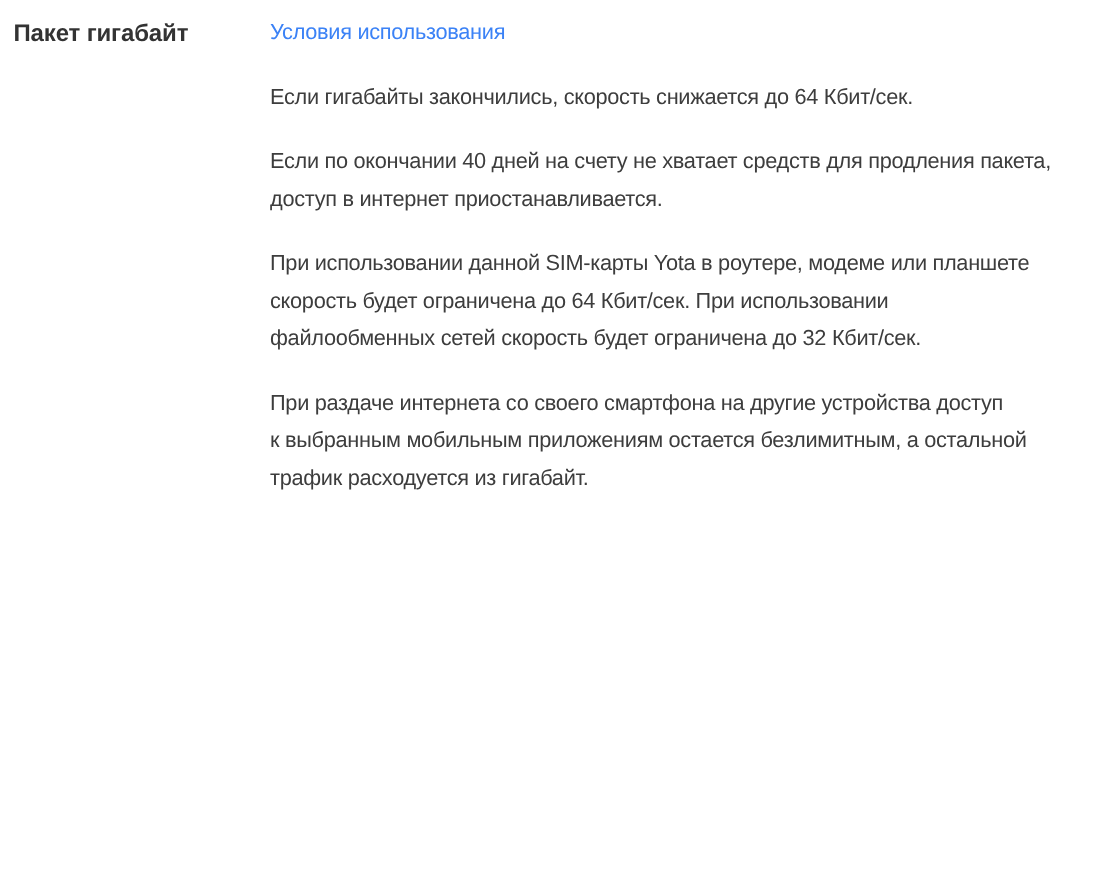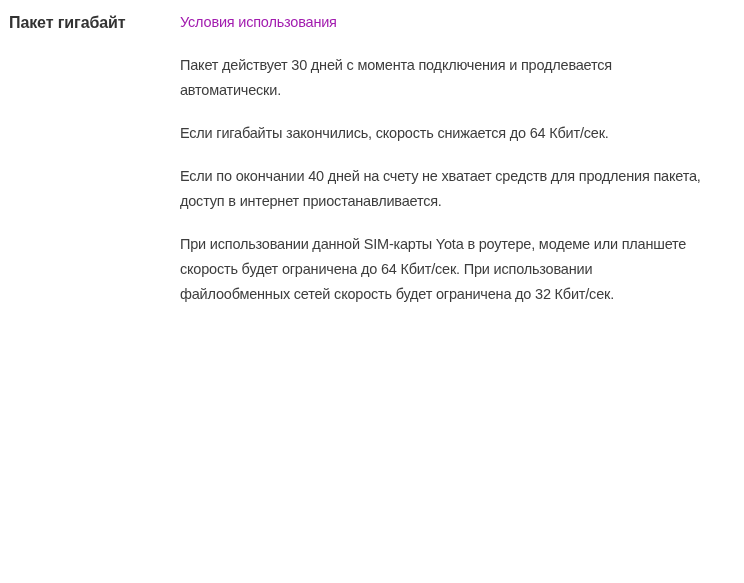--- a/index.html
+++ b/index.html
@@ -41,35 +41,36 @@
     line-height: 25px;
     color: #3d3d3d;
     letter-spacing: -0.2px;
     white-space: pre-line;
   }
   .subheading {
     margin: 0 0 18px 0;
     font-size: 14.5px;
     font-weight: normal;
     line-height: 25px;
-    color: #a21caf;
+    color: #3b82f6;
     letter-spacing: -0.2px;
   }
 </style>
 </head>
 <body>
 
 <div class="section">
   <div class="col-left">
     <h2 class="section-title">Пакет гигабайт</h2>
   </div>
   <div class="col-right">
     <h3 class="subheading">Условия использования</h3>
-    <p class="para">Пакет действует 30 дней с момента подключения и продлевается
-автоматически.</p>
     <p class="para">Если гигабайты закончились, скорость снижается до 64 Кбит/сек.</p>
     <p class="para">Если по окончании 40 дней на счету не хватает средств для продления пакета,
 доступ в интернет приостанавливается.</p>
     <p class="para">При использовании данной SIM-карты Yota в роутере, модеме или планшете
 скорость будет ограничена до 64 Кбит/сек. При использовании
 файлообменных сетей скорость будет ограничена до 32 Кбит/сек.</p>
+    <p class="para">При раздаче интернета со своего смартфона на другие устройства доступ
+к выбранным мобильным приложениям остается безлимитным, а остальной
+трафик расходуется из гигабайт.</p>
   </div>
 </div>
 
 </body></html>

